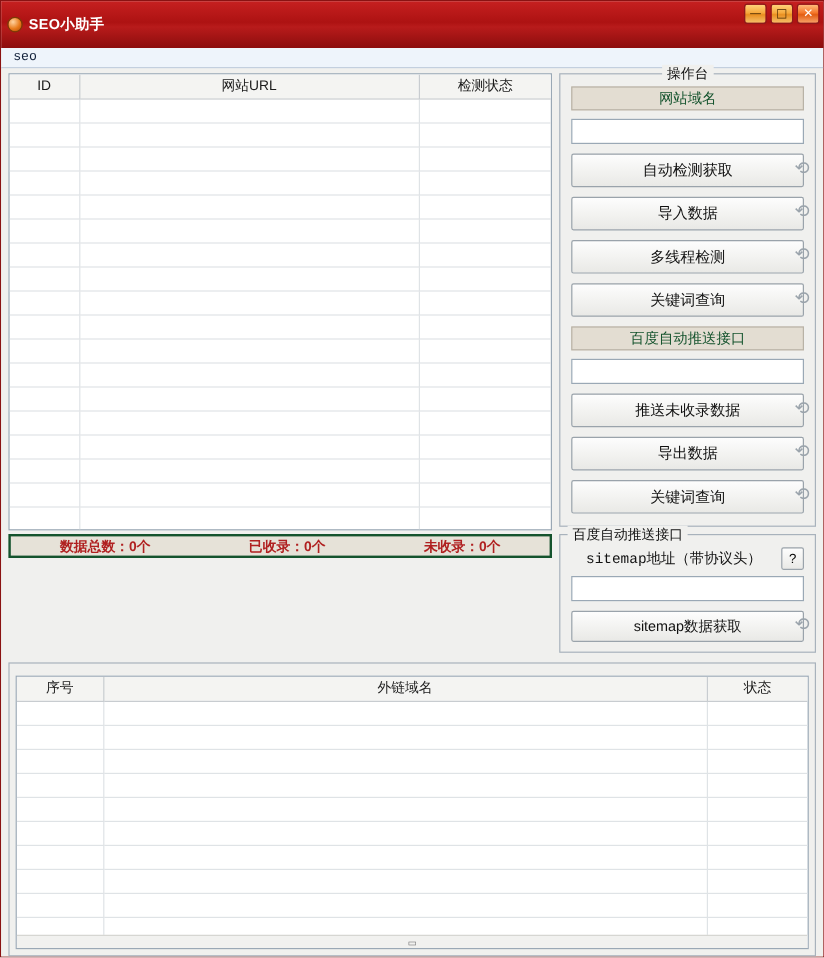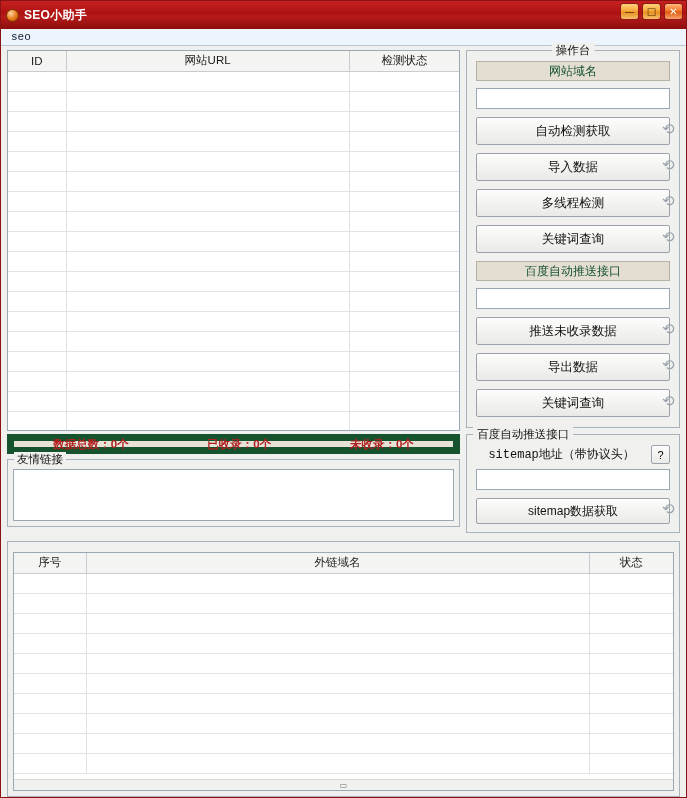--- a/index.html
+++ b/index.html
@@ -13,21 +13,21 @@
   .app {
     position: relative;
     width: 687px; height: 798px;
     background: #f2f2f0;
     border: 1px solid #8a1212;
     display: flex;
     flex-direction: column;
   }
   
   .titlebar {
-    height: 28px;
+    height: 39px;
     background: linear-gradient(to bottom, #c62020 0%, #ad1212 45%, #b81b1b 55%, #8c0d0d 100%);
     display: flex;
     align-items: center;
     padding: 0 2px 0 5px;
     color: #ffffff;
     position: relative;
   }
   .title-ico {
     width: 13px; height: 13px;
     border-radius: 50%;
@@ -124,21 +124,21 @@
     border-bottom: 1px solid #dfe3e6;
     height: 20px;
     font-size: 11px;
   }
   table.grid th:last-child, table.grid td:last-child { border-right: none; }
   
   .stats {
     margin-top: 3px;
     height: 20px;
     background: #e6e2d8;
-    border: 7px solid #14532d;
+    border: 2px solid #14532d;
     display: flex;
     align-items: center;
     justify-content: space-around;
     color: #b02020;
     font-size: 11.5px;
     font-weight: bold;
   }
   
   .group {
     border: 1px solid #a8b2bc;
@@ -433,24 +433,20 @@
             </tbody>
           </table>
         </div>
 
         <div class="stats">
           <span>数据总数：0个</span>
           <span>已收录：0个</span>
           <span>未收录：0个</span>
         </div>
 
-        <div class="group">
-          <span class="glabel">友情链接</span>
-          <div class="flinks-box"></div>
-        </div>
 
       </div>
 
       <div class="right-col">
 
         <div class="panel">
           <span class="plabel">操作台</span>
 
           <div class="redbar">网站域名</div>
           <input class="txtfield" type="text" value="" style="">

